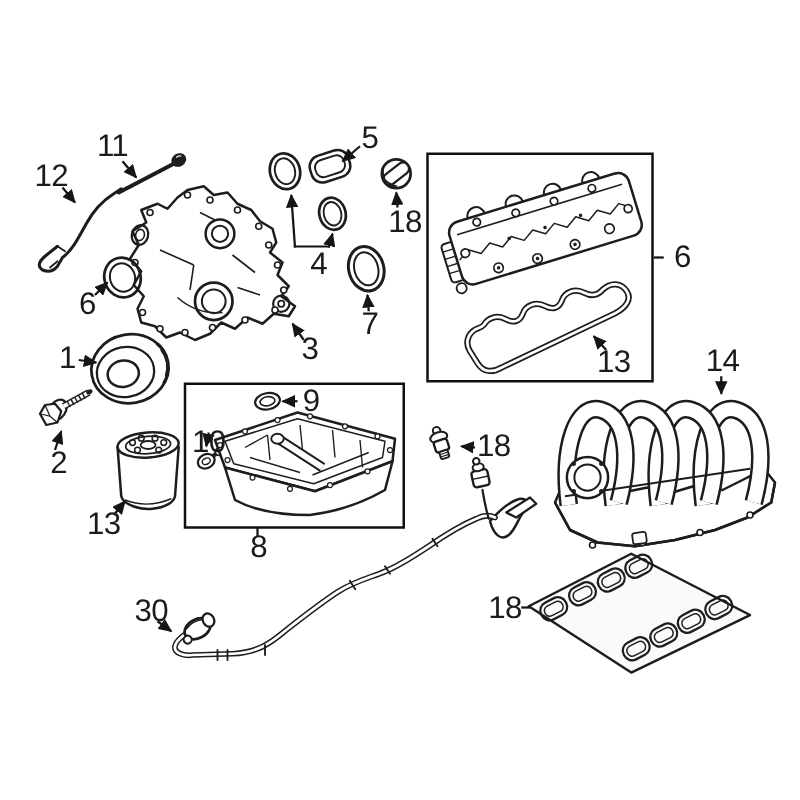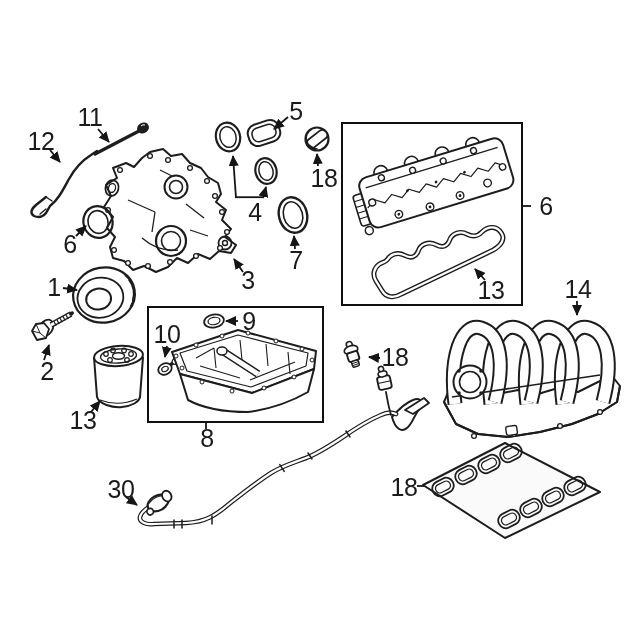--- a/index.html
+++ b/index.html
@@ -331,21 +331,21 @@
 
   <div class="co" style="left:54px;top:287px">1</div>
   <div class="co" style="left:47px;top:371px">2</div>
   <div class="co" style="left:248px;top:280px">3</div>
   <div class="co" style="left:255px;top:212px">4</div>
   <div class="co" style="left:296px;top:111px">5</div>
   <div class="co" style="left:70px;top:244px">6</div>
   <div class="co" style="left:296px;top:260px">7</div>
   <div class="co" style="left:207px;top:438px">8</div>
   <div class="co" style="left:249px;top:321px">9</div>
-  <div class="co" style="left:167px;top:334px">10</div>
+  <div class="co" style="left:167px;top:354px">10</div>
   <div class="co" style="left:90px;top:117px">11</div>
   <div class="co" style="left:41px;top:141px">12</div>
   <div class="co" style="left:83px;top:420px">13</div>
   <div class="co" style="left:578px;top:289px">14</div>
   <div class="co" style="left:404px;top:487px">18</div>
   <div class="co" style="left:546px;top:206px">6</div>
   <div class="co" style="left:491px;top:290px">13</div>
   <div class="co" style="left:324px;top:178px">18</div>
   <div class="co" style="left:395px;top:357px">18</div>
   <div class="co" style="left:121px;top:489px">30</div>

